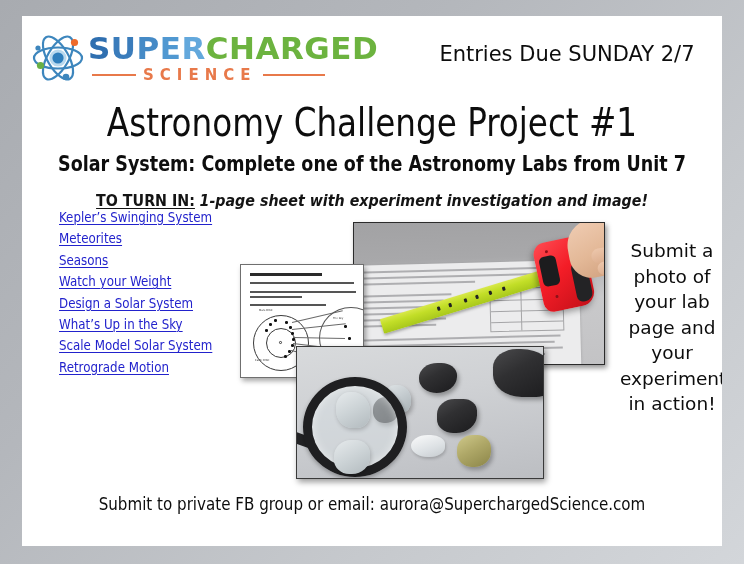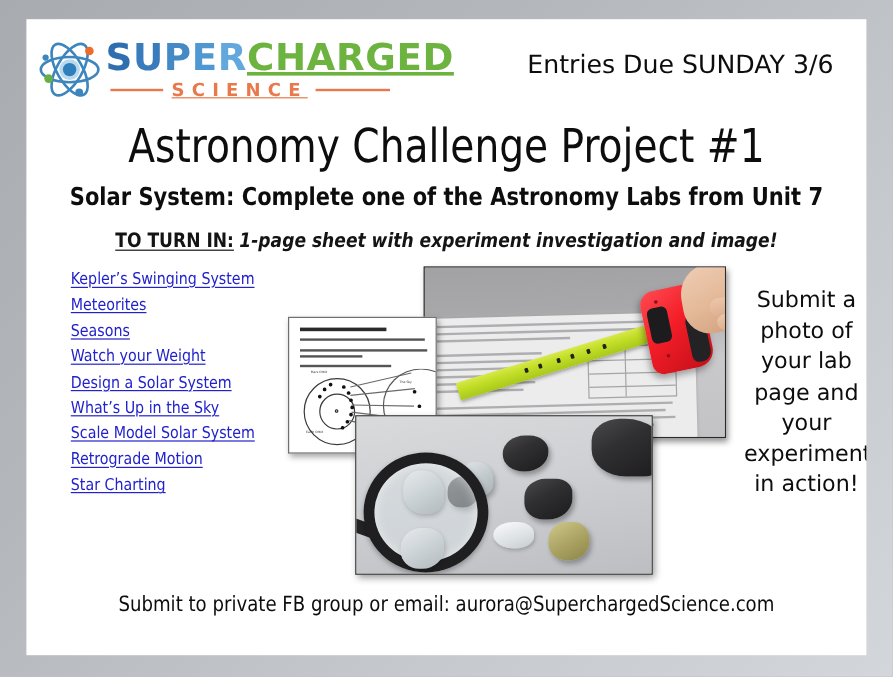--- a/index.html
+++ b/index.html
@@ -56,21 +56,21 @@
   }
   #supercharged-word {
     font-family: "DejaVu Sans", sans-serif;
     font-size: 31px;
     font-weight: 700;
     letter-spacing: 0.5px;
     line-height: 33px;
     white-space: nowrap;
   }
   .sup-s { color: #2f6fb0; }
-  .chg   { color: #6cb33f; text-decoration: underline; }
+  .chg   { color: #6cb33f; }
 
   #science-row {
     display: flex;
     align-items: center;
     gap: 7px;
     margin-top: 1px;
     padding-left: 4px;
   }
   .sci-rule {
     height: 2px;
@@ -79,21 +79,20 @@
   }
   .sci-rule.left  { width: 44px; }
   .sci-rule.right { width: 62px; }
   #science-word {
     font-family: "DejaVu Sans", sans-serif;
     font-size: 15px;
     font-weight: 700;
     letter-spacing: 6px;
     color: #e8794a;
     white-space: nowrap;
-    text-decoration: underline;
   }
 
   
   #due-date {
     position: absolute;
     left: 400px;
     top: 26px;
     width: 290px;
     text-align: center;
     font-family: "DejaVu Sans", sans-serif;
@@ -152,21 +151,21 @@
   }
   #turnin-body {
     font-weight: 700;
     font-style: italic;
   }
 
   
   #lab-list {
     position: absolute;
     left: 37px;
-    top: 208px;
+    top: 192px;
     width: 235px;
     list-style: none;
   }
   #lab-list li { height: 21.4px; }
   .lab-link {
     display: inline-block;
     font-family: "DejaVu Sans Condensed", "Liberation Sans Narrow", "Liberation Sans", sans-serif;
     font-size: 13.6px;
     line-height: 18px;
     color: #2222cc;
@@ -415,40 +414,39 @@
           <span class="sup-s"><span style="color: rgb(47, 111, 176);">S</span><span style="color: rgb(58, 124, 187);">U</span><span style="color: rgb(69, 138, 198);">P</span><span style="color: rgb(80, 152, 209);">E</span><span style="color: rgb(99, 168, 220);">R</span></span><span class="chg">CHARGED</span>
         </div>
         <div id="science-row">
           <span class="sci-rule left"></span>
           <span id="science-word">SCIENCE</span>
           <span class="sci-rule right"></span>
         </div>
       </div>
     </div>
 
-    <div id="due-date">Entries Due SUNDAY  3/6</div>
+    <div id="due-date">Entries Due SUNDAY  2/7</div>
 
     <div id="main-title">Astronomy Challenge Project #1</div>
     <div id="subtitle">Solar System: Complete one of the Astronomy Labs from Unit 7</div>
 
     <div id="turnin-line">
       <span id="turnin-label">TO TURN IN:</span>
       <span id="turnin-body">1-page sheet with experiment investigation and image!</span>
     </div>
 
     <ul id="lab-list">
       <li><a class="lab-link">Kepler’s Swinging System</a></li>
       <li><a class="lab-link">Meteorites</a></li>
       <li><a class="lab-link">Seasons</a></li>
       <li><a class="lab-link">Watch your Weight</a></li>
       <li><a class="lab-link">Design a Solar System</a></li>
       <li><a class="lab-link">What’s Up in the Sky</a></li>
       <li><a class="lab-link">Scale Model Solar System</a></li>
       <li><a class="lab-link">Retrograde Motion</a></li>
-      <li><a class="lab-link">Star Charting</a></li>
     </ul>
 
     <div id="collage">
 
       <div class="photo" id="photo-tape">
         <div class="bg-wall"></div>
 
         <div class="sheet">
           <span class="ln" style="top:6px;  width:200px;"></span>
           <span class="ln" style="top:12px; width:194px;"></span>

